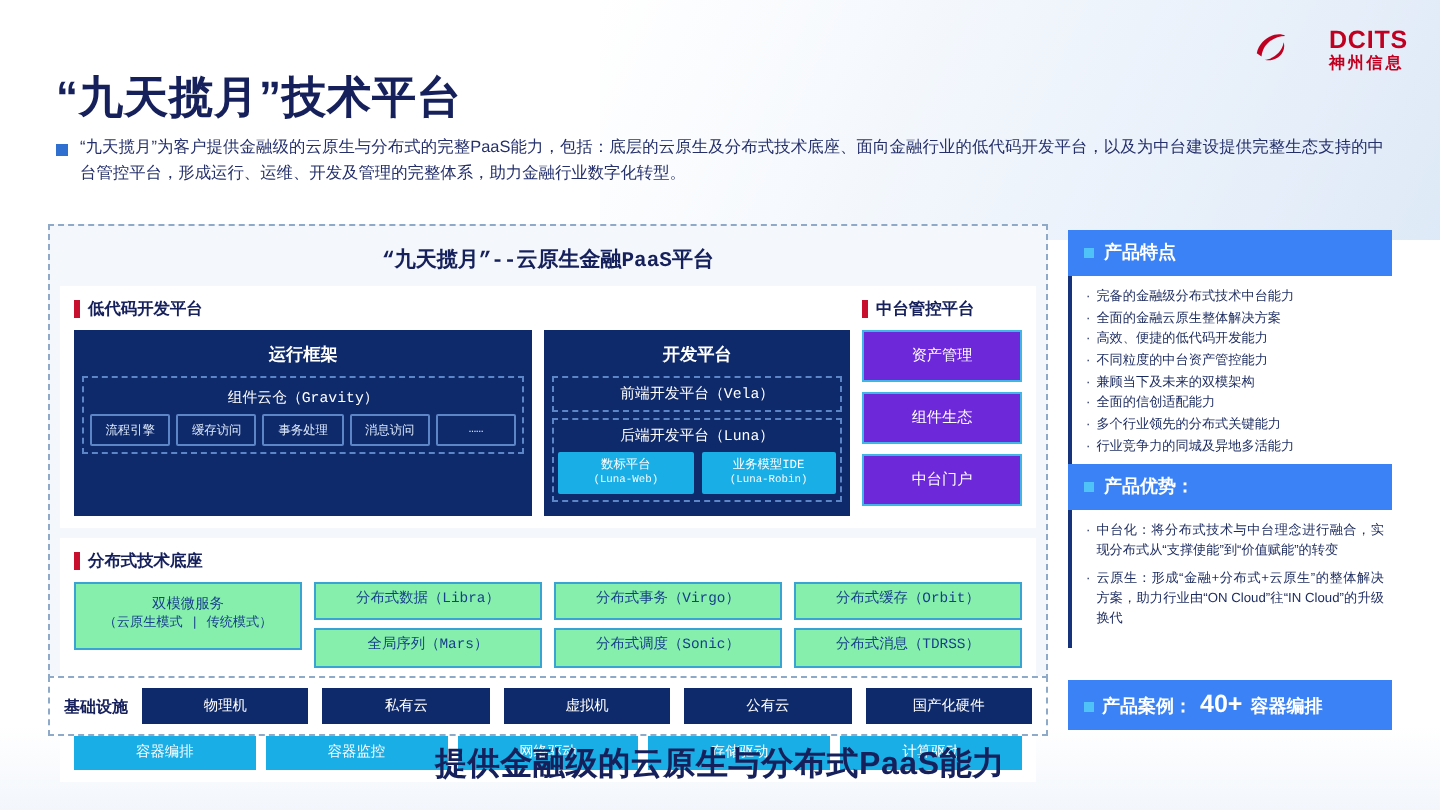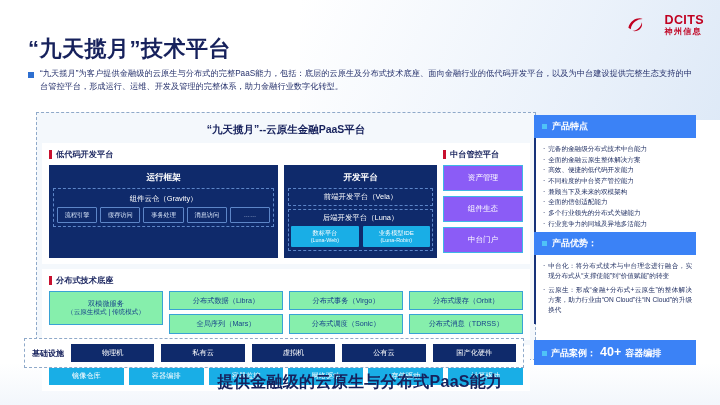--- a/index.html
+++ b/index.html
@@ -16,41 +16,41 @@
     background: linear-gradient(115deg, rgba(230,238,248,0) 0%, rgba(226,236,249,.65) 60%, rgba(214,228,245,.8) 100%);
     pointer-events: none;
   }
   .bg-wash2 {
     position: absolute; bottom: 0; left: 0; width: 100%; height: 42px;
     background: linear-gradient(180deg, rgba(255,255,255,0) 0%, rgba(232,239,249,.55) 100%);
     pointer-events: none;
   }
 
   
-  .logo { position: absolute; top: 14px; right: 16px; display: flex; align-items: center; gap: 20px; }
+  .logo { position: absolute; top: 14px; right: 16px; display: flex; align-items: flex-start; gap: 20px; }
   .logo-mark { width: 19px; height: 19px; }
   .logo-text { line-height: 1; }
   .logo-en { font-size: 12.5px; font-weight: 700; color: #c00020; letter-spacing: .4px; font-family: "Liberation Sans", sans-serif; }
   .logo-cn { font-size: 8px; font-weight: 700; color: #c00020; letter-spacing: 1.4px; margin-top: 1px; }
 
   
   .page-title {
     position: absolute; left: 28px; top: 34px;
     font-size: 22px; font-weight: 700; color: #16215c; letter-spacing: .5px;
   }
 
   
   .intro { position: absolute; left: 28px; top: 68px; width: 664px; display: flex; gap: 6px; }
   .intro-sq { width: 6px; height: 6px; background: #2e6fd0; margin-top: 4px; flex: 0 0 auto; }
   .intro-text { font-size: 8.2px; line-height: 1.55; color: #25306b; text-align: justify; }
 
   
   .arch {
-    position: absolute; left: 36px; top: 112px; width: 500px; height: 248px;
-    border: 1px dashed #8fa9c9; background: #f4f8fc; padding: 5px;
+    position: absolute; left: 24px; top: 112px; width: 500px; height: 248px;
+    border: 1px dashed #8fa9c9; background: #f4f8fc; padding: 5px; font-family: Liberation Mono, monospace;
   }
   .arch-title {
     text-align: center; font-size: 10.5px; font-weight: 700; color: #16215c;
     padding: 5px 0 6px;
   }
   .white-card { background: #ffffff; padding: 6px 7px; }
   .sect-head { display: flex; align-items: center; gap: 4px; margin-bottom: 5px; }
   .sect-bar { width: 3px; height: 9px; background: #c8102e; }
   .sect-name { font-size: 8.2px; font-weight: 700; color: #16215c; }
 
@@ -76,21 +76,21 @@
   .runtime { flex: 1 1 60%; }
   .devplat { flex: 1 1 40%; }
   .dev-line { border: 1px dashed #5d86c8; padding: 3px 2px; margin-bottom: 3px; }
   .dev-line .sub-title { padding: 0; }
   .dev-pair { display: flex; gap: 4px; margin-top: 3px; }
   .dev-pair .chip { padding: 3px 1px; line-height: 1.25; }
   .dev-pair .chip small { display: block; font-size: 5.4px; opacity: .95; }
 
   .mo-list { display: flex; flex-direction: column; gap: 5px; }
   .mo-item {
-    background: #8b5cf6; border: 1px solid #3fb6e6; color: #fff;
+    background: #6d28d9; border: 1px solid #3fb6e6; color: #fff;
     font-size: 7.6px; text-align: center; padding: 7px 0;
   }
 
   
   .row2 { margin-top: 5px; }
   .base-grid { display: flex; gap: 6px; }
   .base-cell {
     flex: 1 1 0; display: flex; flex-direction: column; gap: 4px;
   }
   .base-box {
@@ -256,21 +256,20 @@
       </div>
     </div>
   </div>
 
   <div class="white-card row3">
     <div class="sect-head">
       <span class="sect-bar"></span>
       <span class="sect-name">容器平台（Nebula）</span>
     </div>
     <div class="cont-row">
-      <div class="cont-box">镜像仓库</div>
       <div class="cont-box">容器编排</div>
       <div class="cont-box">容器监控</div>
       <div class="cont-box">网络驱动</div>
       <div class="cont-box">存储驱动</div>
       <div class="cont-box">计算驱动</div>
     </div>
   </div>
 </div>
 
 <div class="infra">

